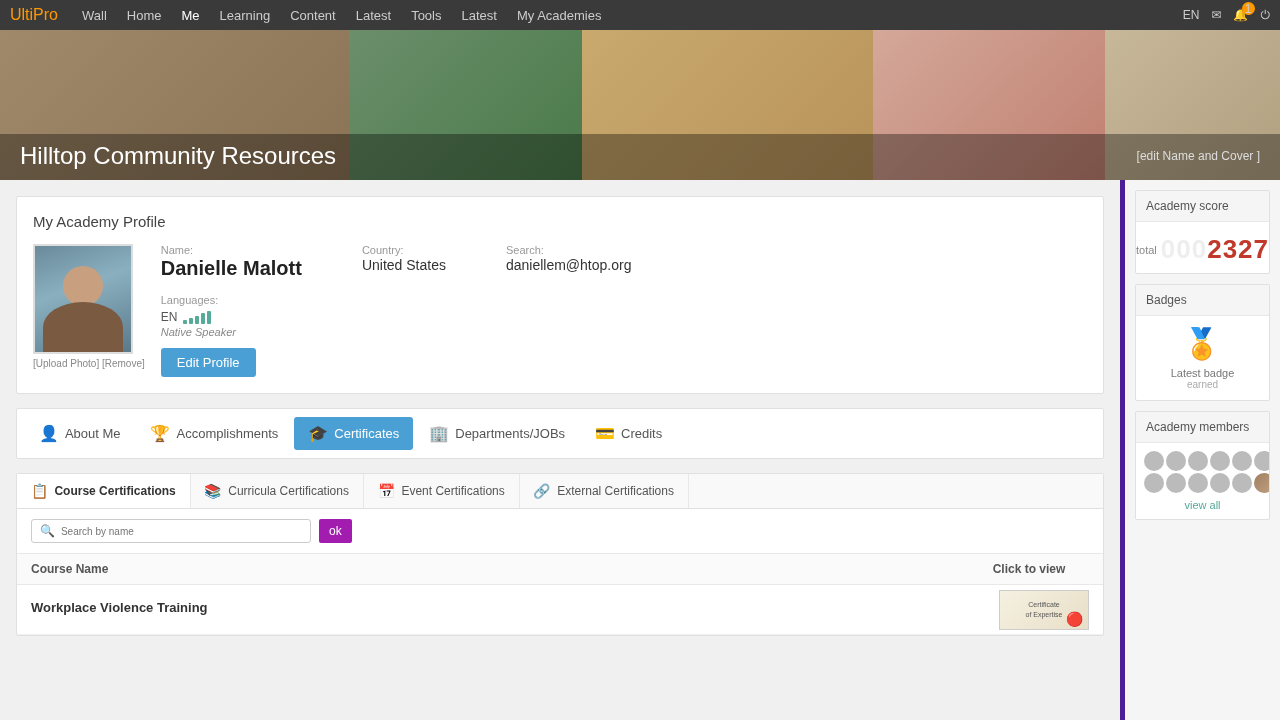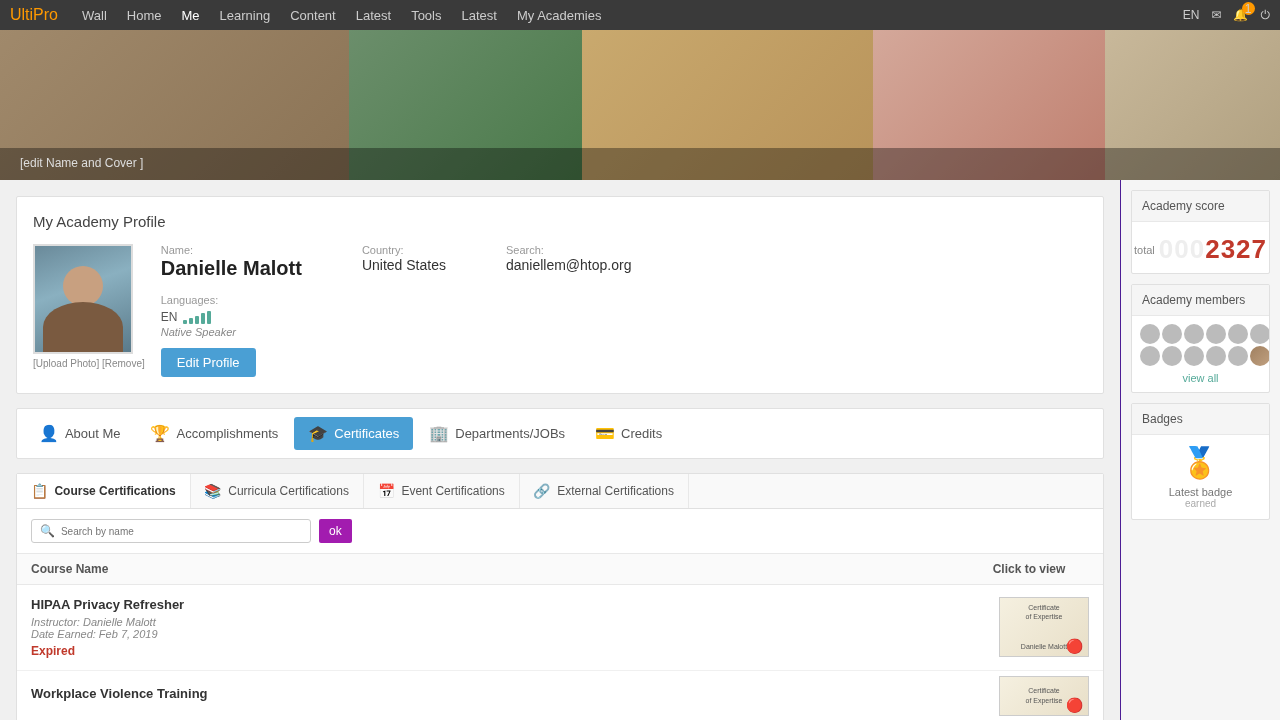--- a/index.html
+++ b/index.html
@@ -95,21 +95,21 @@
       background: #f0f0f0;
       overflow-y: auto;
       padding: 16px;
     }
 
     
     .right-sidebar {
       width: 160px;
       min-width: 160px;
       background: #f5f5f5;
-      border-left: 1px solid #4c1d95;
+      border-left: 5px solid #4c1d95;
       overflow-y: auto;
     }
 
     
     .profile-section {
       background: #fff;
       border: 1px solid #e0e0e0;
       border-radius: 2px;
       padding: 16px;
       margin-bottom: 14px;
@@ -371,20 +371,21 @@
   </div>
 </nav>
 
 <div class="hero-banner">
   <div class="hero-section s1"></div>
   <div class="hero-section s2"></div>
   <div class="hero-section s3"></div>
   <div class="hero-section s4"></div>
   <div class="hero-section s5"></div>
   <div class="hero-overlay">
+    <h1 class="hero-title">Hilltop Community Resources</h1>
     <span class="hero-edit">[edit Name and Cover ]</span>
   </div>
 </div>
 
 <div class="main-content">
 
   <div class="center-panel">
 
     <div class="profile-section">
       <h2 style="font-size:15px;color:#444;font-weight:normal;margin-bottom:14px;">My Academy Profile</h2>
@@ -477,31 +478,20 @@
           <input class="search-input" type="text" placeholder="Search by name" style="">
         </div>
         <button class="ok-btn">ok</button>
       </div>
 
       <div class="cert-table-header">
         <div class="col-name">Course Name</div>
         <div class="col-view">Click to view</div>
       </div>
 
-      <div class="cert-row">
-        <div class="cert-row-info">
-          <div class="cert-course-name">HIPAA Privacy Refresher</div>
-          <div class="cert-meta">Instructor: Danielle Malott</div>
-          <div class="cert-meta">Date Earned: Feb 7, 2019</div>
-          <div class="cert-expired">Expired</div>
-        </div>
-        <div class="cert-preview">
-          <div class="cert-preview-text">Certificate<br>of Expertise<br><br><br>Danielle Malott</div>
-        </div>
-      </div>
 
       <div class="cert-row" style="height:50px;align-items:center;">
         <div class="cert-row-info">
           <div class="cert-course-name">Workplace Violence Training</div>
         </div>
         <div class="cert-preview" style="height:40px;">
           <div class="cert-preview-text" style="font-size:7px;">Certificate<br>of Expertise</div>
         </div>
       </div>
     </div>
@@ -515,42 +505,42 @@
         <div class="score-total">
           <span style="color:#888;font-size:11px;">total</span>
           <span style="font-size:26px;color:#c0392b;font-weight:bold;letter-spacing:1px;">
             <span style="color:#eee;">000</span><span>2327</span>
           </span>
         </div>
       </div>
     </div>
 
     <div class="sidebar-card">
-      <div class="sidebar-card-title">Academy members</div>
-      <div class="members-body">
-        <div class="members-grid">
-          <div class="member-avatar"></div>
-          <div class="member-avatar"></div>
-          <div class="member-avatar"></div>
-          <div class="member-avatar"></div>
-          <div class="member-avatar"></div>
-          <div class="member-avatar"></div>
-          <div class="member-avatar"></div>
-          <div class="member-avatar"></div>
-          <div class="member-avatar"></div>
-          <div class="member-avatar"></div>
-          <div class="member-avatar"></div>
-          <div class="member-avatar has-photo"></div>
-        </div>
-        <span class="view-all">view all</span>
-      </div>
-    </div>
-
-    <div class="sidebar-card">
       <div class="sidebar-card-title">Badges</div>
       <div class="badges-body">
         <div class="badge-icon">🏅</div>
         <div class="badge-label">Latest badge</div>
         <div class="badge-sub">earned</div>
       </div>
     </div>
+
+    <div class="sidebar-card">
+      <div class="sidebar-card-title">Academy members</div>
+      <div class="members-body">
+        <div class="members-grid">
+          <div class="member-avatar"></div>
+          <div class="member-avatar"></div>
+          <div class="member-avatar"></div>
+          <div class="member-avatar"></div>
+          <div class="member-avatar"></div>
+          <div class="member-avatar"></div>
+          <div class="member-avatar"></div>
+          <div class="member-avatar"></div>
+          <div class="member-avatar"></div>
+          <div class="member-avatar"></div>
+          <div class="member-avatar"></div>
+          <div class="member-avatar has-photo"></div>
+        </div>
+        <span class="view-all">view all</span>
+      </div>
+    </div>
   </div>
 </div>
 
 </body></html>

